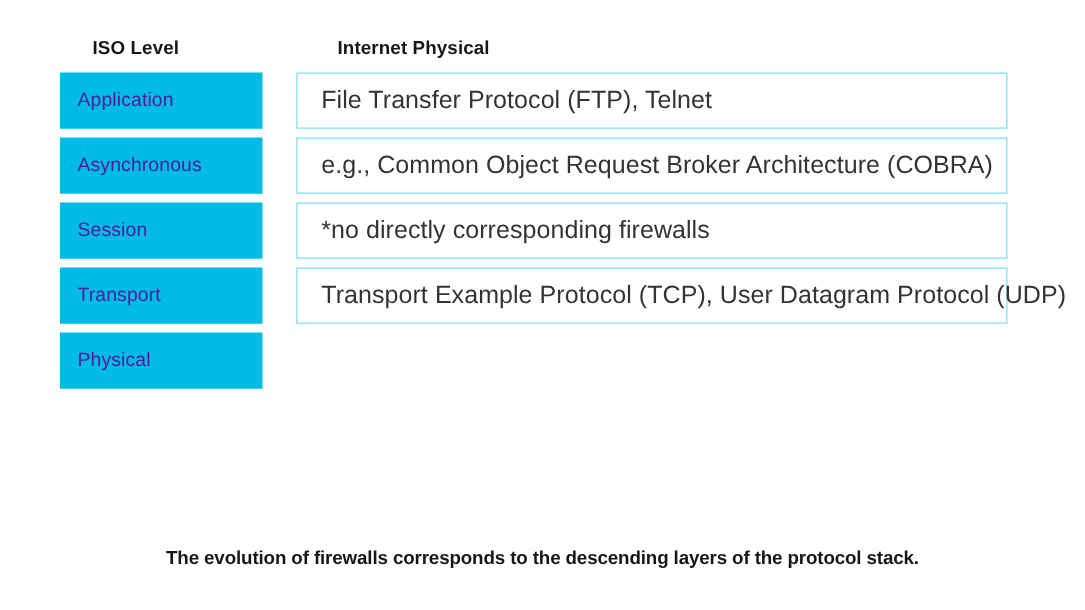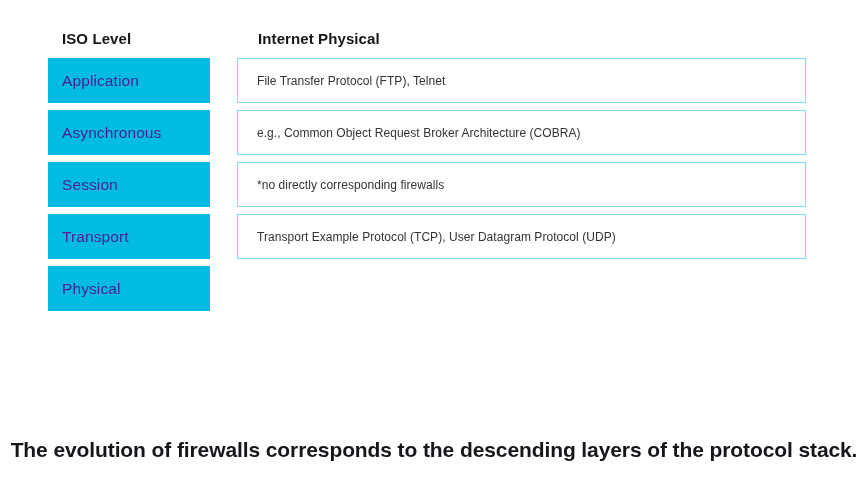--- a/index.html
+++ b/index.html
@@ -31,20 +31,21 @@
     width: 868px;
     height: 24px;
   }
   .col-header {
     position: absolute;
     font-size: 15px;
     font-weight: bold;
     color: #14161a;
     letter-spacing: 0.1px;
     white-space: nowrap;
+    margin-left: 12px;
   }
   .col-header.left  { left: 62px;  top: 0; }
   .col-header.right { left: 258px; top: 0; }
 
   
   .table-body {
     position: absolute;
     left: 0;
     top: 58px;
     width: 868px;
@@ -81,34 +82,34 @@
     width: 569px;
     height: 45px;
     background: #ffffff;
     border: 1.5px solid #7eddf0;
     box-sizing: border-box;
     display: flex;
     align-items: center;
     padding-left: 19px;
   }
   .example-label {
-    font-size: 12px;
+    font-size: 20px;
     color: #333333;
     letter-spacing: 0.05px;
     white-space: nowrap;
   }
 
   
   .caption {
     position: absolute;
     left: 0;
     top: 438px;
     width: 868px;
     text-align: center;
-    font-size: 21px;
+    font-size: 15px;
     font-weight: bold;
     color: #14161a;
     letter-spacing: -0.1px;
   }
 </style>
 </head>
 <body>
 
 <div class="canvas">
 

